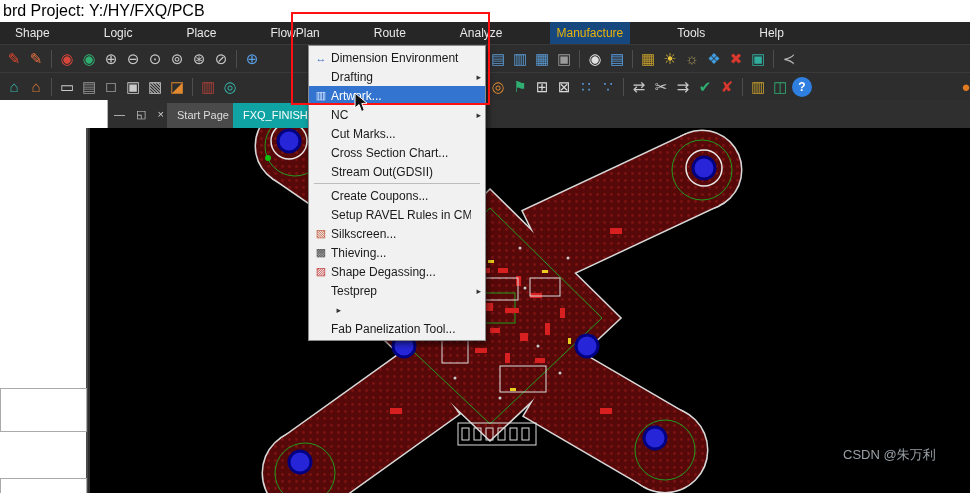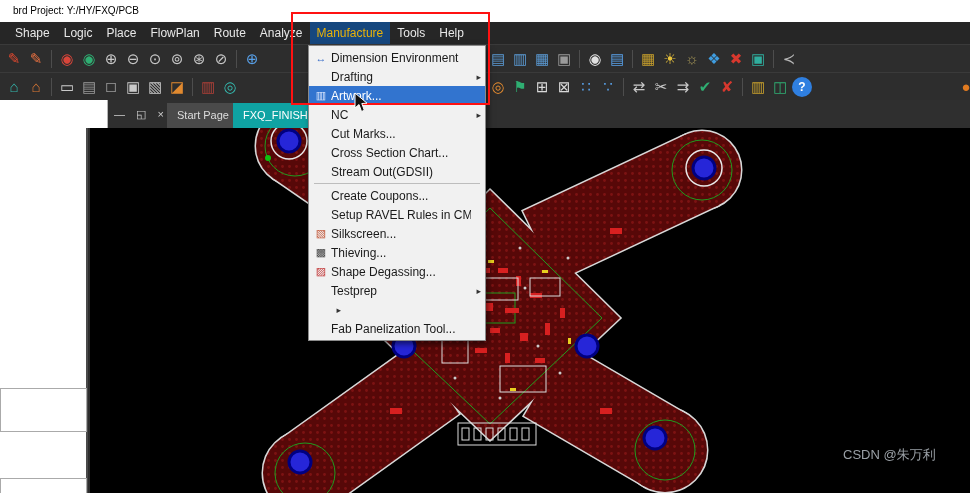--- a/index.html
+++ b/index.html
@@ -1,24 +1,24 @@
 <!DOCTYPE html>
 <html><head>
 <meta charset="utf-8">
 <style>
   html,body{margin:0;padding:0;background:#1e1e1e;font-family:"Liberation Sans",sans-serif;}
   .screen{position:relative;width:970px;height:493px;overflow:hidden;background:#2d2d2d;}
 
   
   .titlebar{position:absolute;top:0;left:0;right:0;height:22px;background:#ffffff;color:#000;
-            font-size:10px;line-height:22px;padding-left:13px;box-sizing:border-box;}
+            font-size:16px;line-height:22px;padding-left:3px;box-sizing:border-box;}
 
   
   .menubar{position:absolute;top:22px;left:0;right:0;height:22px;background:#262626;display:flex;
-           align-items:flex-start;color:#e8e8e8;font-size:12px;padding-left:8px;}
+           align-items:flex-start;color:#e8e8e8;font-size:12px;padding-left:8px;gap:40px;}
   .menu-item{padding:0 7px;line-height:22px;cursor:default;white-space:nowrap;}
   .menu-item.active{background:#16477e;color:#eab308;}
 
   
   .toolbar{position:absolute;left:0;right:0;height:28px;background:#2d2d2d;border-top:1px solid #3a3a3a;}
   #toolbar1{top:44px;} #toolbar2{top:72px;}
   .tb-group{position:absolute;top:0;height:28px;display:flex;align-items:center;gap:2px;}
   .tb-icon{display:inline-block;width:20px;height:20px;font-size:15px;line-height:20px;text-align:center;cursor:default;}
   .tb-sep{width:1px;height:18px;background:#4d4d4d;margin:0 3px;}
   .tb-bell{position:absolute;left:956px;top:4px;width:20px;height:20px;font-size:15px;line-height:20px;text-align:center;}

